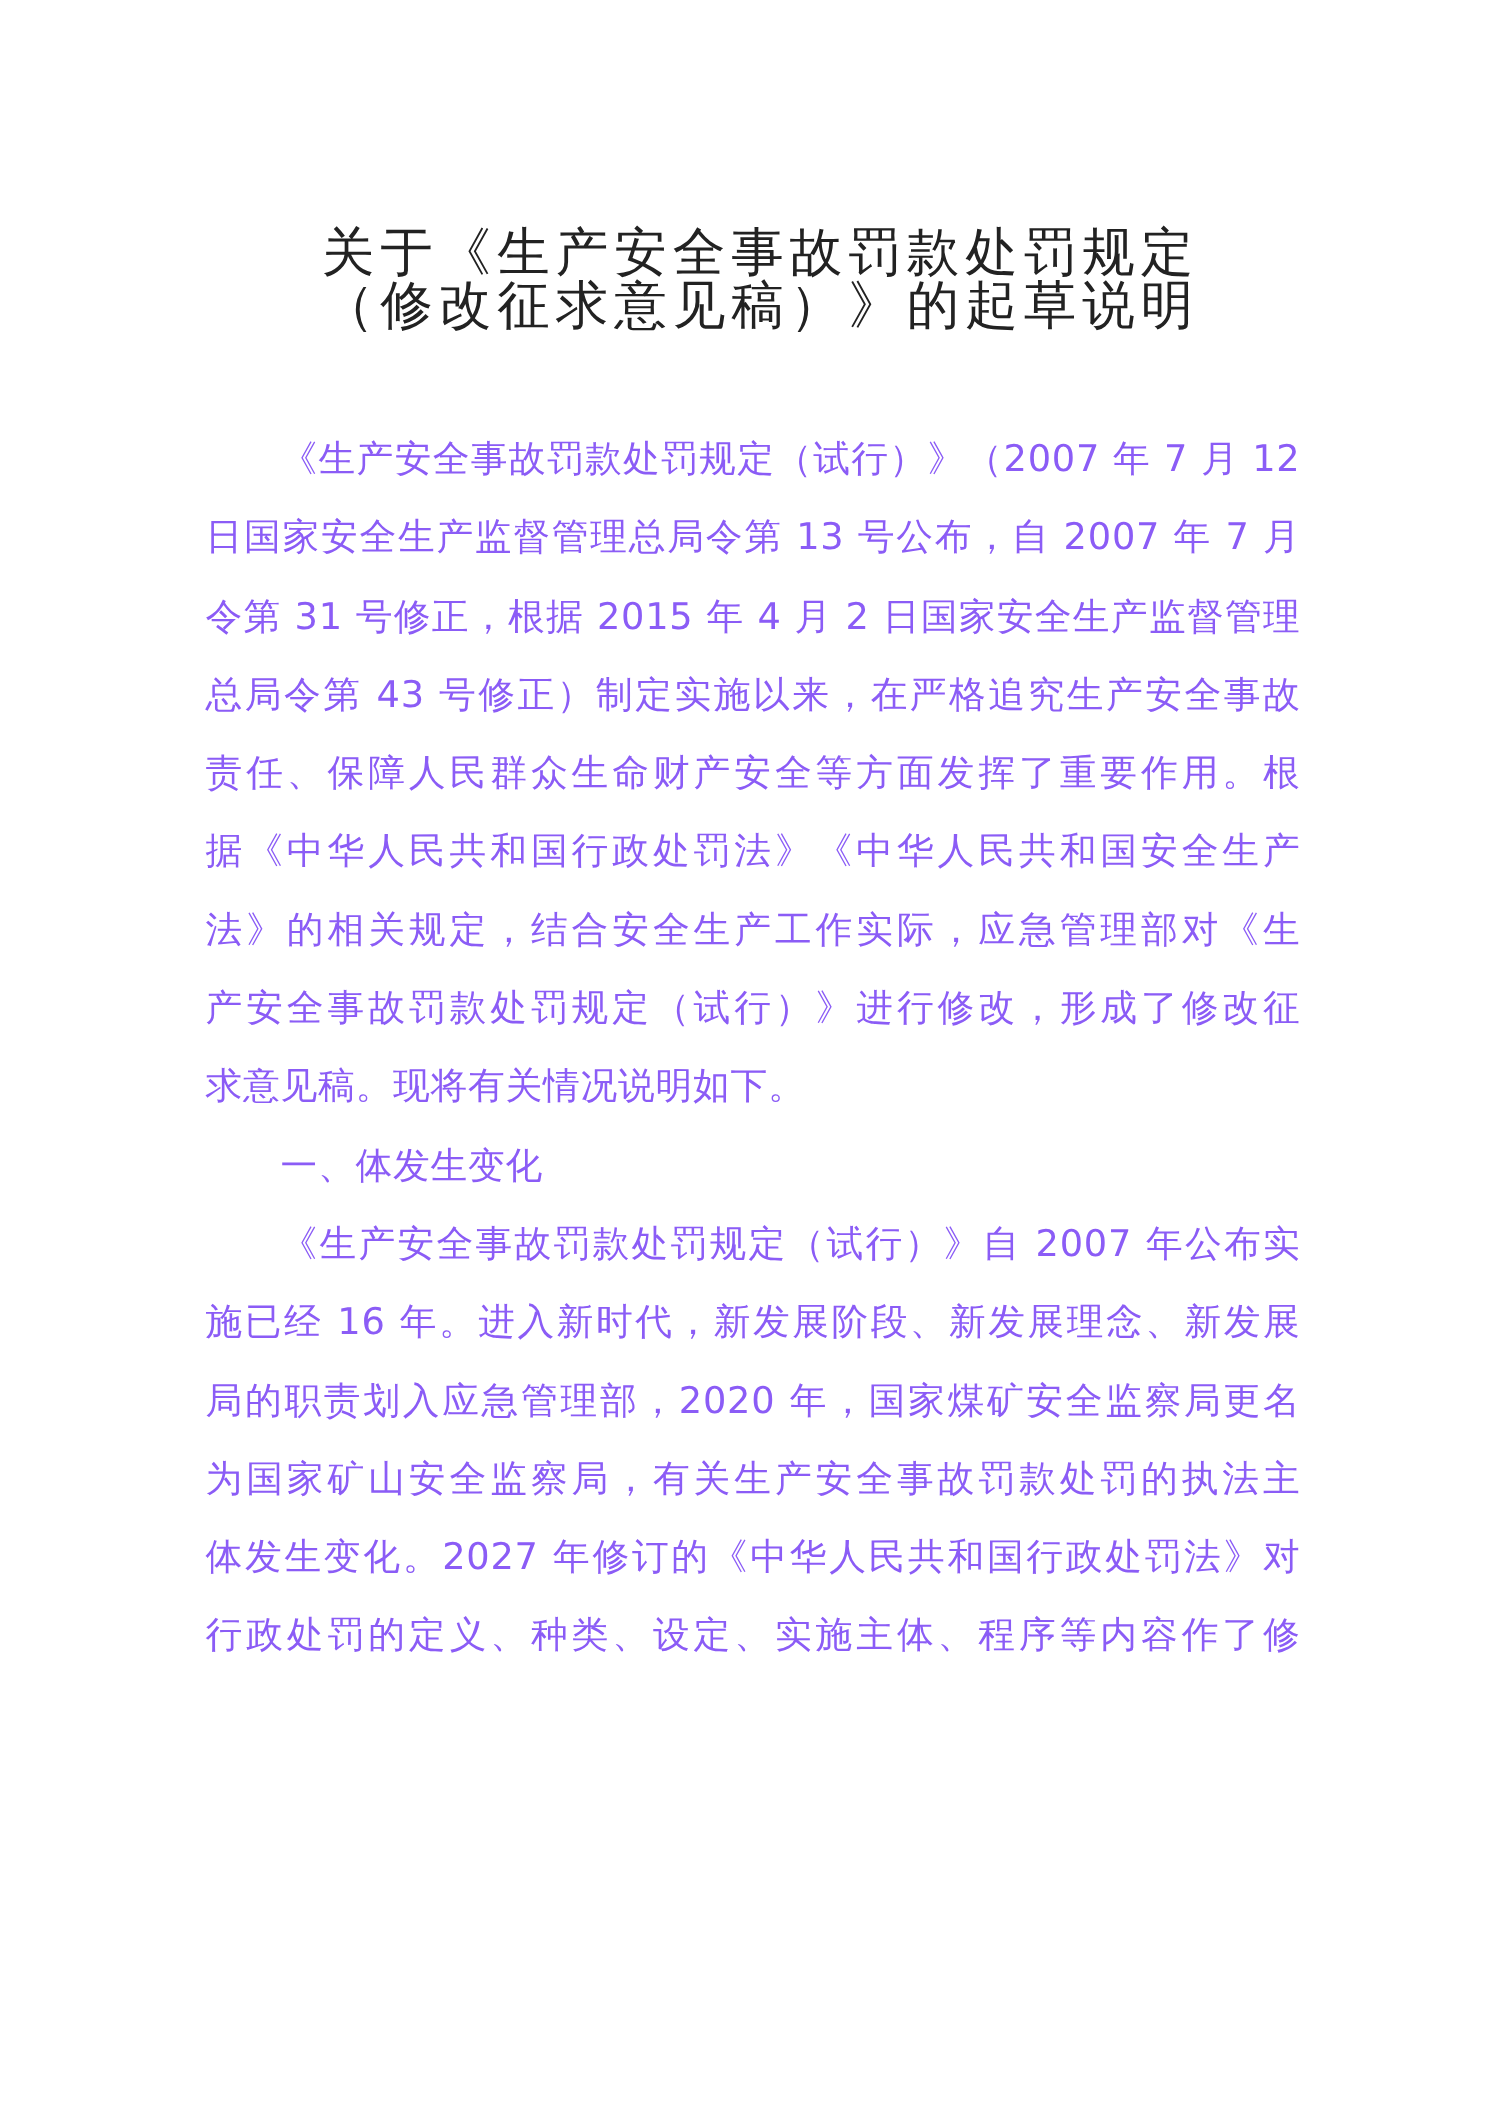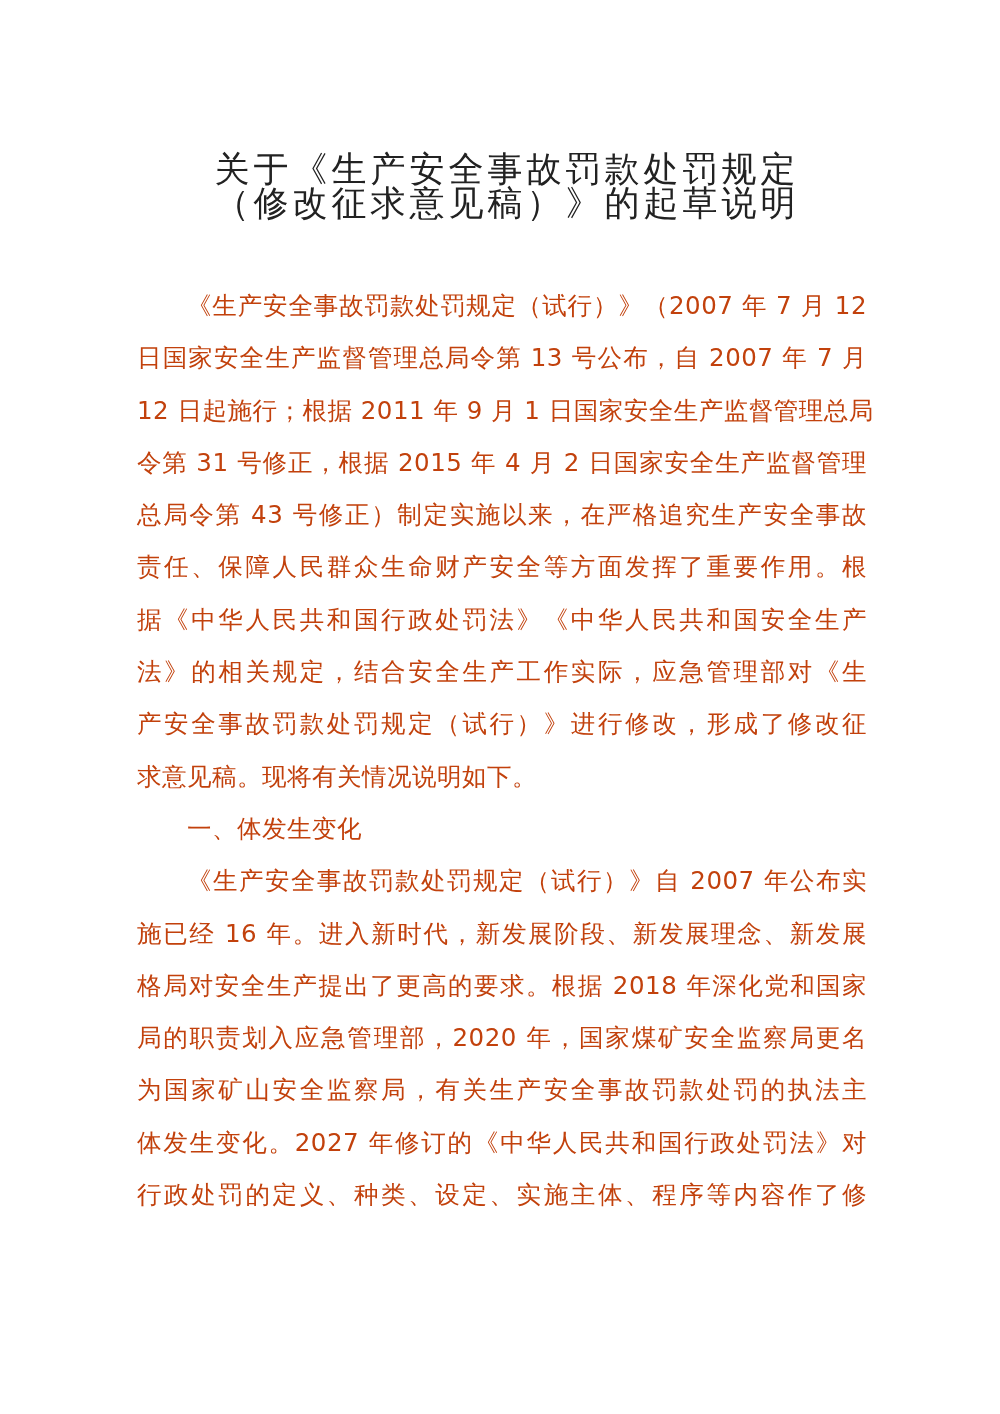--- a/index.html
+++ b/index.html
@@ -44,21 +44,21 @@
       width: 730px;
       top: 280px;
     }
     .line {
       height: 52.3px;
       line-height: 52.3px;
       font-size: 24.5px;
       white-space: nowrap;
       text-align: justify;
       text-align-last: justify;
-      color: #c2410c;
+      color: #8b5cf6;
       font-family: "DejaVu Sans", "Liberation Sans", sans-serif;
       letter-spacing: 0.5px;
     }
     .line.indent {
       padding-left: 50px;
     }
     .line.last {
       text-align-last: left;
     }
     .line.heading {
@@ -72,36 +72,34 @@
 <div class="page">
 
   <h1 class="title title-line-1">关于《生产安全事故罚款处罚规定</h1>
   <h1 class="title title-line-2">（修改征求意见稿）》的起草说明</h1>
 
   <div class="body-text">
 
     <div>
       <div class="line indent">《生产安全事故罚款处罚规定（试行）》（2007 年 7 月 12</div>
       <div class="line">日国家安全生产监督管理总局令第 13 号公布，自 2007 年 7 月</div>
-      <div class="line">12 日起施行；根据 2011 年 9 月 1 日国家安全生产监督管理总局</div>
       <div class="line">令第 31 号修正，根据 2015 年 4 月 2 日国家安全生产监督管理</div>
       <div class="line">总局令第 43 号修正）制定实施以来，在严格追究生产安全事故</div>
       <div class="line">责任、保障人民群众生命财产安全等方面发挥了重要作用。根</div>
       <div class="line">据《中华人民共和国行政处罚法》《中华人民共和国安全生产</div>
       <div class="line">法》的相关规定，结合安全生产工作实际，应急管理部对《生</div>
       <div class="line">产安全事故罚款处罚规定（试行）》进行修改，形成了修改征</div>
       <div class="line last">求意见稿。现将有关情况说明如下。</div>
     </div>
 
     <div class="line heading">一、体发生变化</div>
 
     <div>
       <div class="line indent">《生产安全事故罚款处罚规定（试行）》自 2007 年公布实</div>
       <div class="line">施已经 16 年。进入新时代，新发展阶段、新发展理念、新发展</div>
-      <div class="line">格局对安全生产提出了更高的要求。根据 2018 年深化党和国家</div>
       <div class="line">局的职责划入应急管理部，2020 年，国家煤矿安全监察局更名</div>
       <div class="line">为国家矿山安全监察局，有关生产安全事故罚款处罚的执法主</div>
       <div class="line">体发生变化。2027 年修订的《中华人民共和国行政处罚法》对</div>
       <div class="line">行政处罚的定义、种类、设定、实施主体、程序等内容作了修</div>
     </div>
 
   </div>
 </div>
 
 </body></html>

